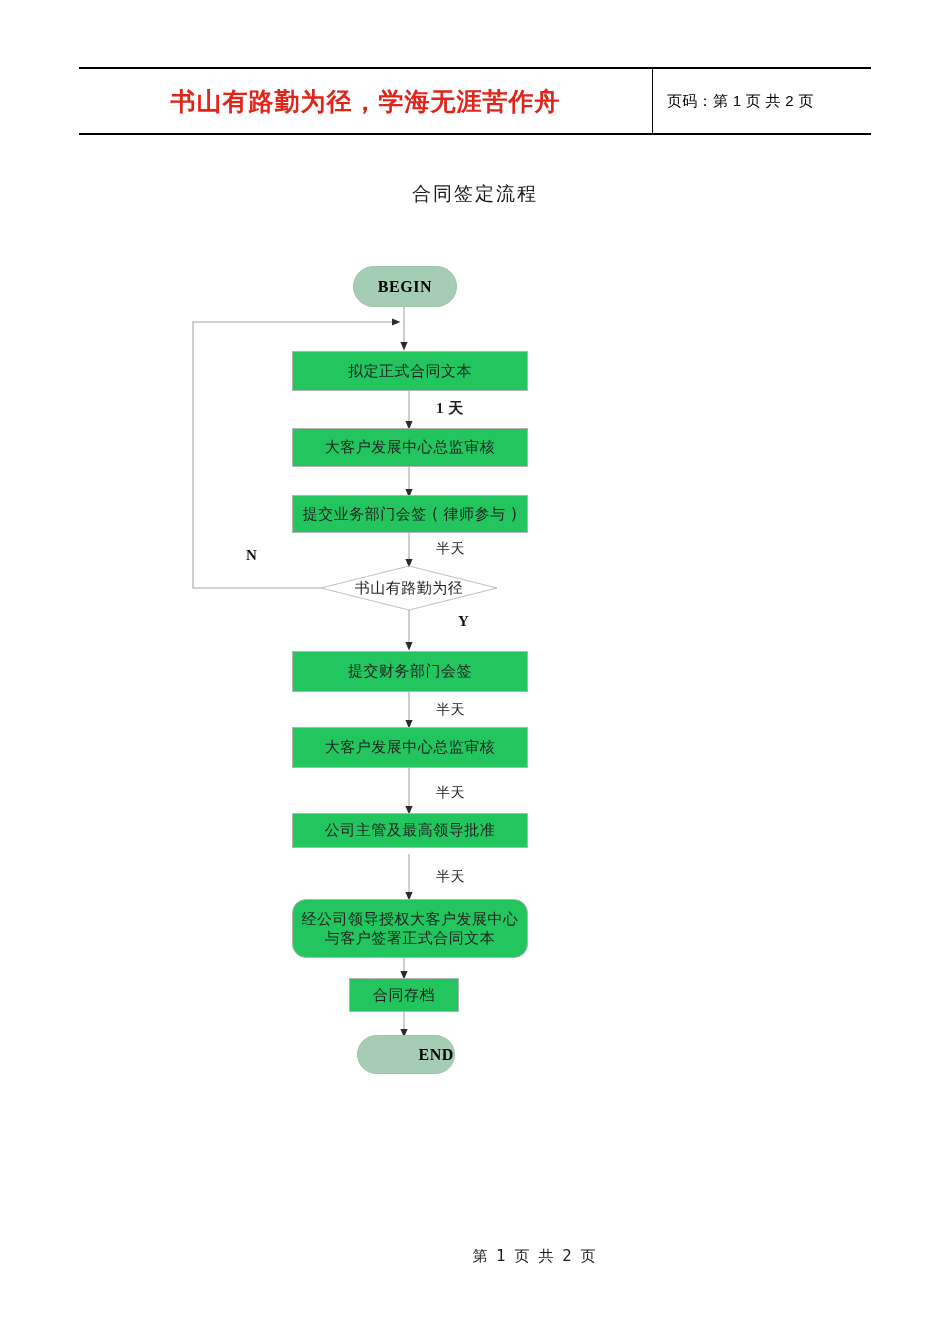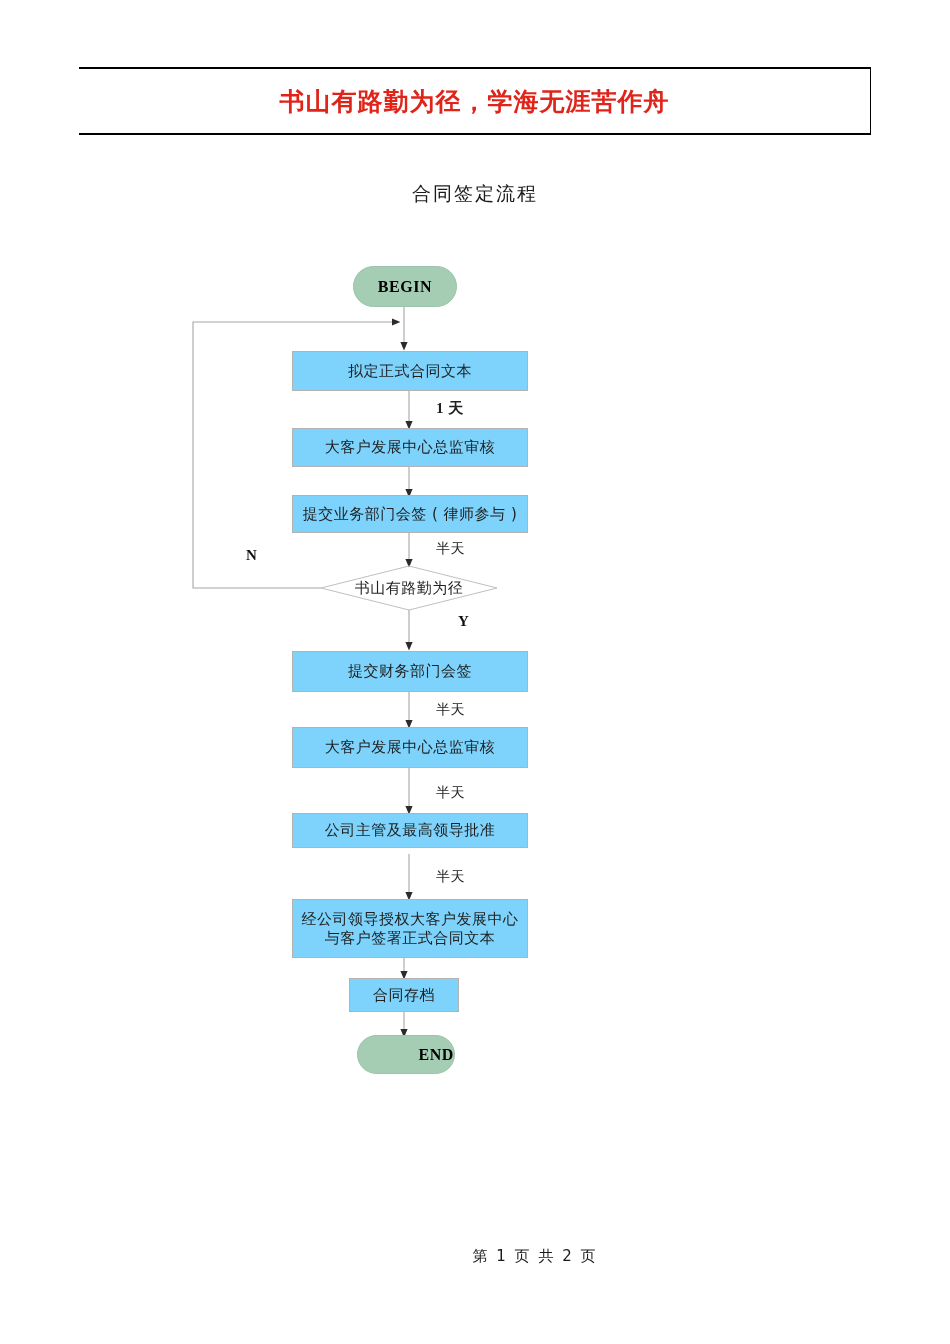--- a/index.html
+++ b/index.html
@@ -102,21 +102,21 @@
     justify-content: center;
     text-align: center;
     font-family: "DejaVu Sans", "Liberation Sans", sans-serif;
     font-size: 15px;
     color: #1f1f1f;
     letter-spacing: .5px;
     line-height: 19px;
   }
   .node.process {
     border: 1px solid #b3b3b3;
-    background: #7dd3fc;
+    background: #22c55e;
   }
   .node.terminator {
     border: 1px solid #9cc3ac;
     background: #a5cdb4;
     border-radius: 22px;
     font-family: "Liberation Serif", "DejaVu Serif", serif;
     font-weight: bold;
     font-size: 16px;
     letter-spacing: .6px;
     color: #000;
@@ -160,20 +160,23 @@
     color: #1a1a1a;
   }
   .doc-footer .inner { padding-left: 120px; }
 </style>
 </head>
 <body>
 
 <div class="header-table">
   <div class="hdr-cell hdr-mid">
     <div class="slogan">书山有路勤为径，学海无涯苦作舟</div>
+  </div>
+  <div class="hdr-cell hdr-right">
+    <div class="pagetxt">页码：第 1 页 共 2 页</div>
   </div>
 </div>
 
 <div class="doc-title">合同签定流程</div>
 
 <svg id="flow" viewBox="0 0 950 1344" xmlns="http://www.w3.org/2000/svg">
   <defs>
     <marker id="arrow" markerWidth="9" markerHeight="9" refX="4.2" refY="4.3" orient="auto" markerUnits="userSpaceOnUse">
       <path d="M0,0.6 L8.6,4.3 L0,8 z" fill="#2b2b2b"></path>
     </marker>
@@ -235,21 +238,21 @@
 </div>
 
 <div class="node process" style="left:292px; top:727px; width:236px; height:41px;">
   <span>大客户发展中心总监审核</span>
 </div>
 
 <div class="node process" style="left:292px; top:813px; width:236px; height:35px;">
   <span>公司主管及最高领导批准</span>
 </div>
 
-<div class="node process" style="left:292px; top:899px; width:236px; height:59px; flex-direction:column;">
+<div class="node process" style="left:292px; top:899px; width:236px; height:59px; flex-direction:column;border-radius:14px;">
   <span>经公司领导授权大客户发展中心</span>
   <span>与客户签署正式合同文本</span>
 </div>
 
 <div class="node process" style="left:349px; top:978px; width:110px; height:34px;">
   <span>合同存档</span>
 </div>
 
 <div class="node terminator" style="left:357px; top:1035px; width:98px; height:39px;justify-content:flex-end;">
   <span>END</span>

